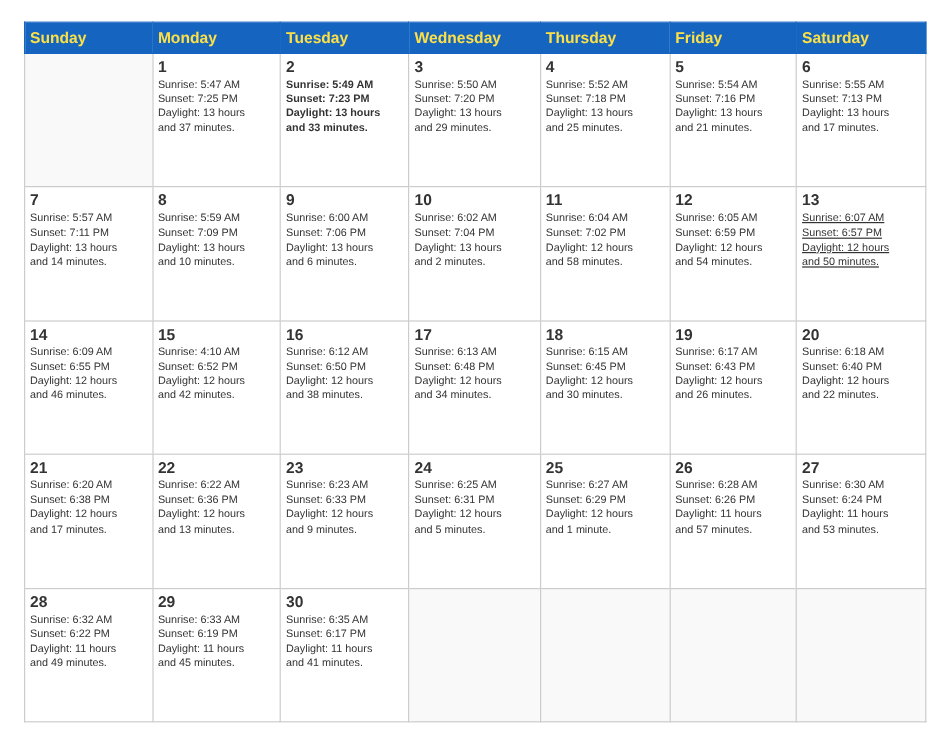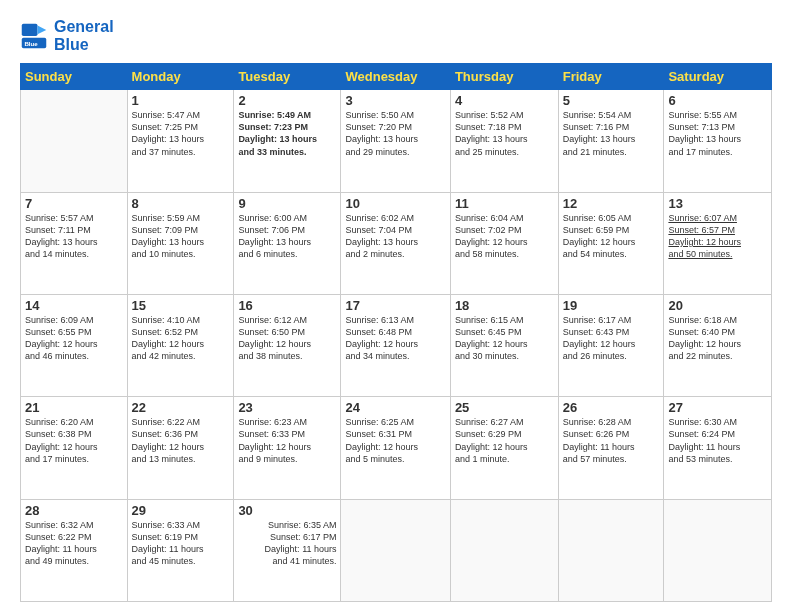--- a/index.html
+++ b/index.html
@@ -82,40 +82,20 @@
       color: #333;
     }
     .empty-cell {
       background: #f9f9f9;
     }
   </style>
 </head>
 <body>
 
 <div class="page">
-  <div class="header">
-    <div class="logo">
-      <svg class="logo-icon" viewBox="0 0 32 32" width="36" height="36">
-        <rect x="2" y="2" width="18" height="14" rx="2" fill="#1565c0"></rect>
-        <polygon points="20,4 30,9 20,14" fill="#42a5f5"></polygon>
-        <rect x="2" y="18" width="28" height="12" rx="2" fill="#1565c0"></rect>
-        <text x="5" y="27" font-size="7" fill="#fff" font-family="Arial" font-weight="bold">Blue</text>
-      </svg>
-      <div style="margin-left:4px;">
-        <div style="font-size:16px;font-weight:bold;line-height:1.1;">
-          <span style="color:#1565c0;">General</span>
-        </div>
-        <div style="font-size:16px;font-weight:bold;color:#1565c0;line-height:1.1;">Blue</div>
-      </div>
-    </div>
-    <div class="title-block">
-      <div class="calendar-title"></div>
-      <div class="calendar-subtitle"></div>
-    </div>
-  </div>
 
   <table class="calendar-table">
     <thead>
       <tr>
       <th>Sunday</th>
           <th>Monday</th>
           <th>Tuesday</th>
           <th>Wednesday</th>
           <th>Thursday</th>
           <th>Friday</th>
@@ -331,21 +311,21 @@
           </td>
           <td>
             <span class="day-number">29</span>
             <div class="cell-text" style="white-space: pre-line;">Sunrise: 6:33 AM
 Sunset: 6:19 PM
 Daylight: 11 hours
 and 45 minutes.</div>
           </td>
           <td>
             <span class="day-number">30</span>
-            <div class="cell-text" style="white-space: pre-line; text-align: right;">Sunrise: 6:35 AM
+            <div class="cell-text" style="white-space: pre-line;">Sunrise: 6:35 AM
 Sunset: 6:17 PM
 Daylight: 11 hours
 and 41 minutes.</div>
           </td>
           <td class="empty-cell"></td>
           <td class="empty-cell"></td>
           <td class="empty-cell"></td>
           <td class="empty-cell"></td>
         </tr>
       </tbody>

